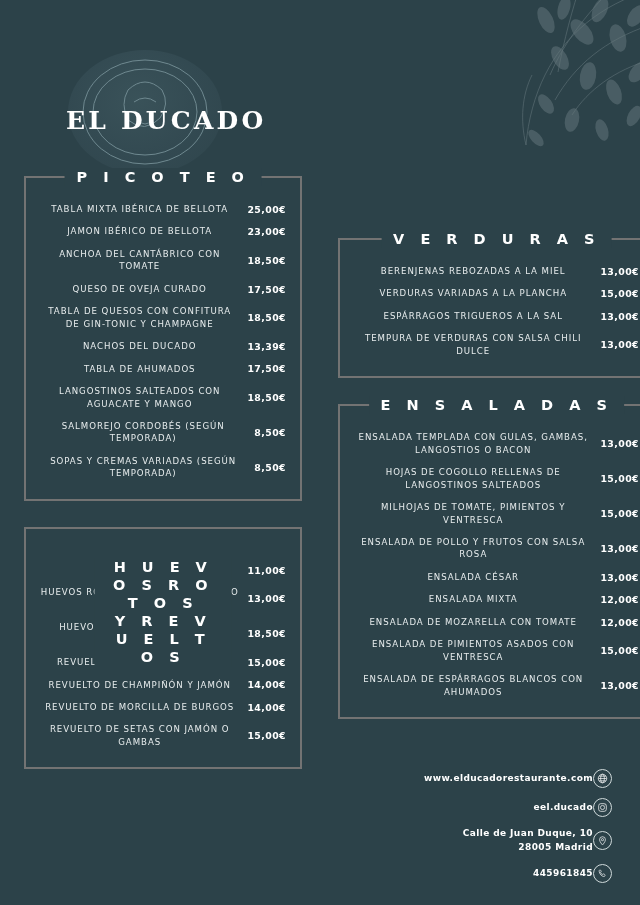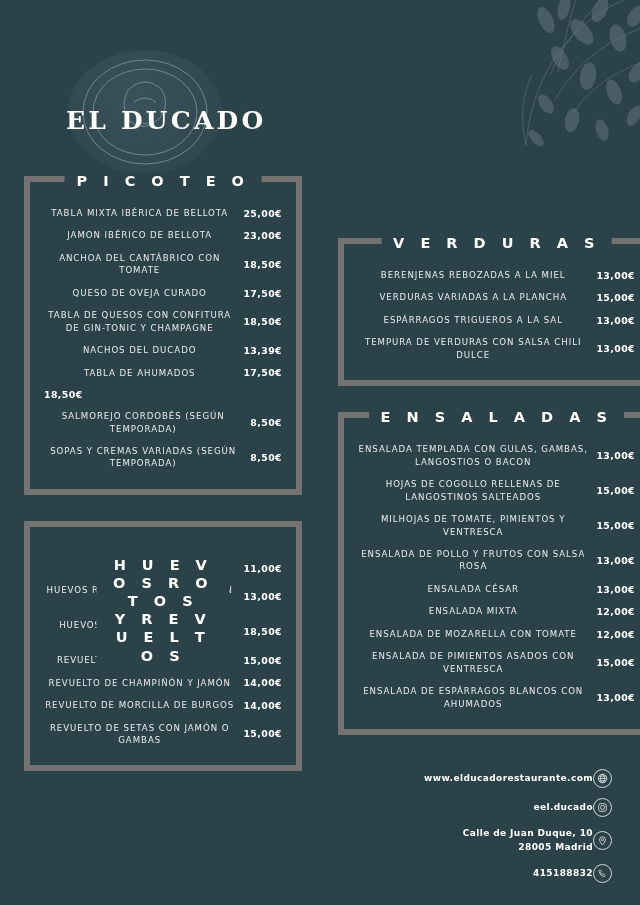--- a/index.html
+++ b/index.html
@@ -57,21 +57,21 @@
 
   .column {
     position: absolute;
   }
   .col-left { left: 24px; top: 176px; width: 278px; }
   .col-right { left: 338px; top: 238px; width: 317px; }
 
   
   .section {
     position: relative;
-    border: 6px solid #737373;
+    border: 2px solid #737373;
     padding: 20px 14px 14px 14px;
     margin-bottom: 26px;
   }
   .section .sec-title {
     position: absolute;
     top: -10px;
     left: 50%;
     transform: translateX(-50%);
     background: #2c4249;
     padding: 0 12px;
@@ -211,20 +211,21 @@
     </div>
     <div class="item">
       <span class="item-name">NACHOS DEL DUCADO</span>
       <span class="item-price">13,39€</span>
     </div>
     <div class="item">
       <span class="item-name">TABLA DE AHUMADOS</span>
       <span class="item-price">17,50€</span>
     </div>
     <div class="item">
+      <span class="item-name">LANGOSTINOS SALTEADOS CON AGUACATE Y MANGO</span>
       <span class="item-price">18,50€</span>
     </div>
     <div class="item">
       <span class="item-name">SALMOREJO CORDOBÉS (SEGÚN TEMPORADA)</span>
       <span class="item-price">8,50€</span>
     </div>
     <div class="item">
       <span class="item-name">SOPAS Y CREMAS VARIADAS (SEGÚN TEMPORADA)</span>
       <span class="item-price">8,50€</span>
     </div>
@@ -356,20 +357,20 @@
       <span class="sub">28005 Madrid</span>
     </span>
     <span class="circ">
       <svg viewBox="0 0 16 16" width="11" height="11" fill="none" stroke="#ffffff" stroke-width="1">
         <path d="M8 14.5s4.3-4.7 4.3-7.7A4.3 4.3 0 0 0 3.7 6.8C3.7 9.8 8 14.5 8 14.5z"></path>
         <circle cx="8" cy="6.8" r="1.6"></circle>
       </svg>
     </span>
   </div>
   <div class="foot-row" style="margin-bottom:0;">
-    <span class="foot-text">415188832</span>
+    <span class="foot-text">445961845</span>
     <span class="circ">
       <svg viewBox="0 0 16 16" width="11" height="11" fill="none" stroke="#ffffff" stroke-width="1">
         <path d="M4 2.8c.7 0 1.2.2 1.5.9l.6 1.4c.2.5 0 .9-.4 1.2l-.6.4c.5 1.2 1.5 2.2 2.7 2.8l.4-.6c.3-.4.8-.5 1.2-.3l1.4.6c.6.3.9.8.9 1.5 0 1.1-.9 1.9-2 1.7C6.6 11.8 4 9.2 3.2 5.1 3 4 3.4 2.9 4 2.8z"></path>
       </svg>
     </span>
   </div>
 </div>
 
 </body></html>

